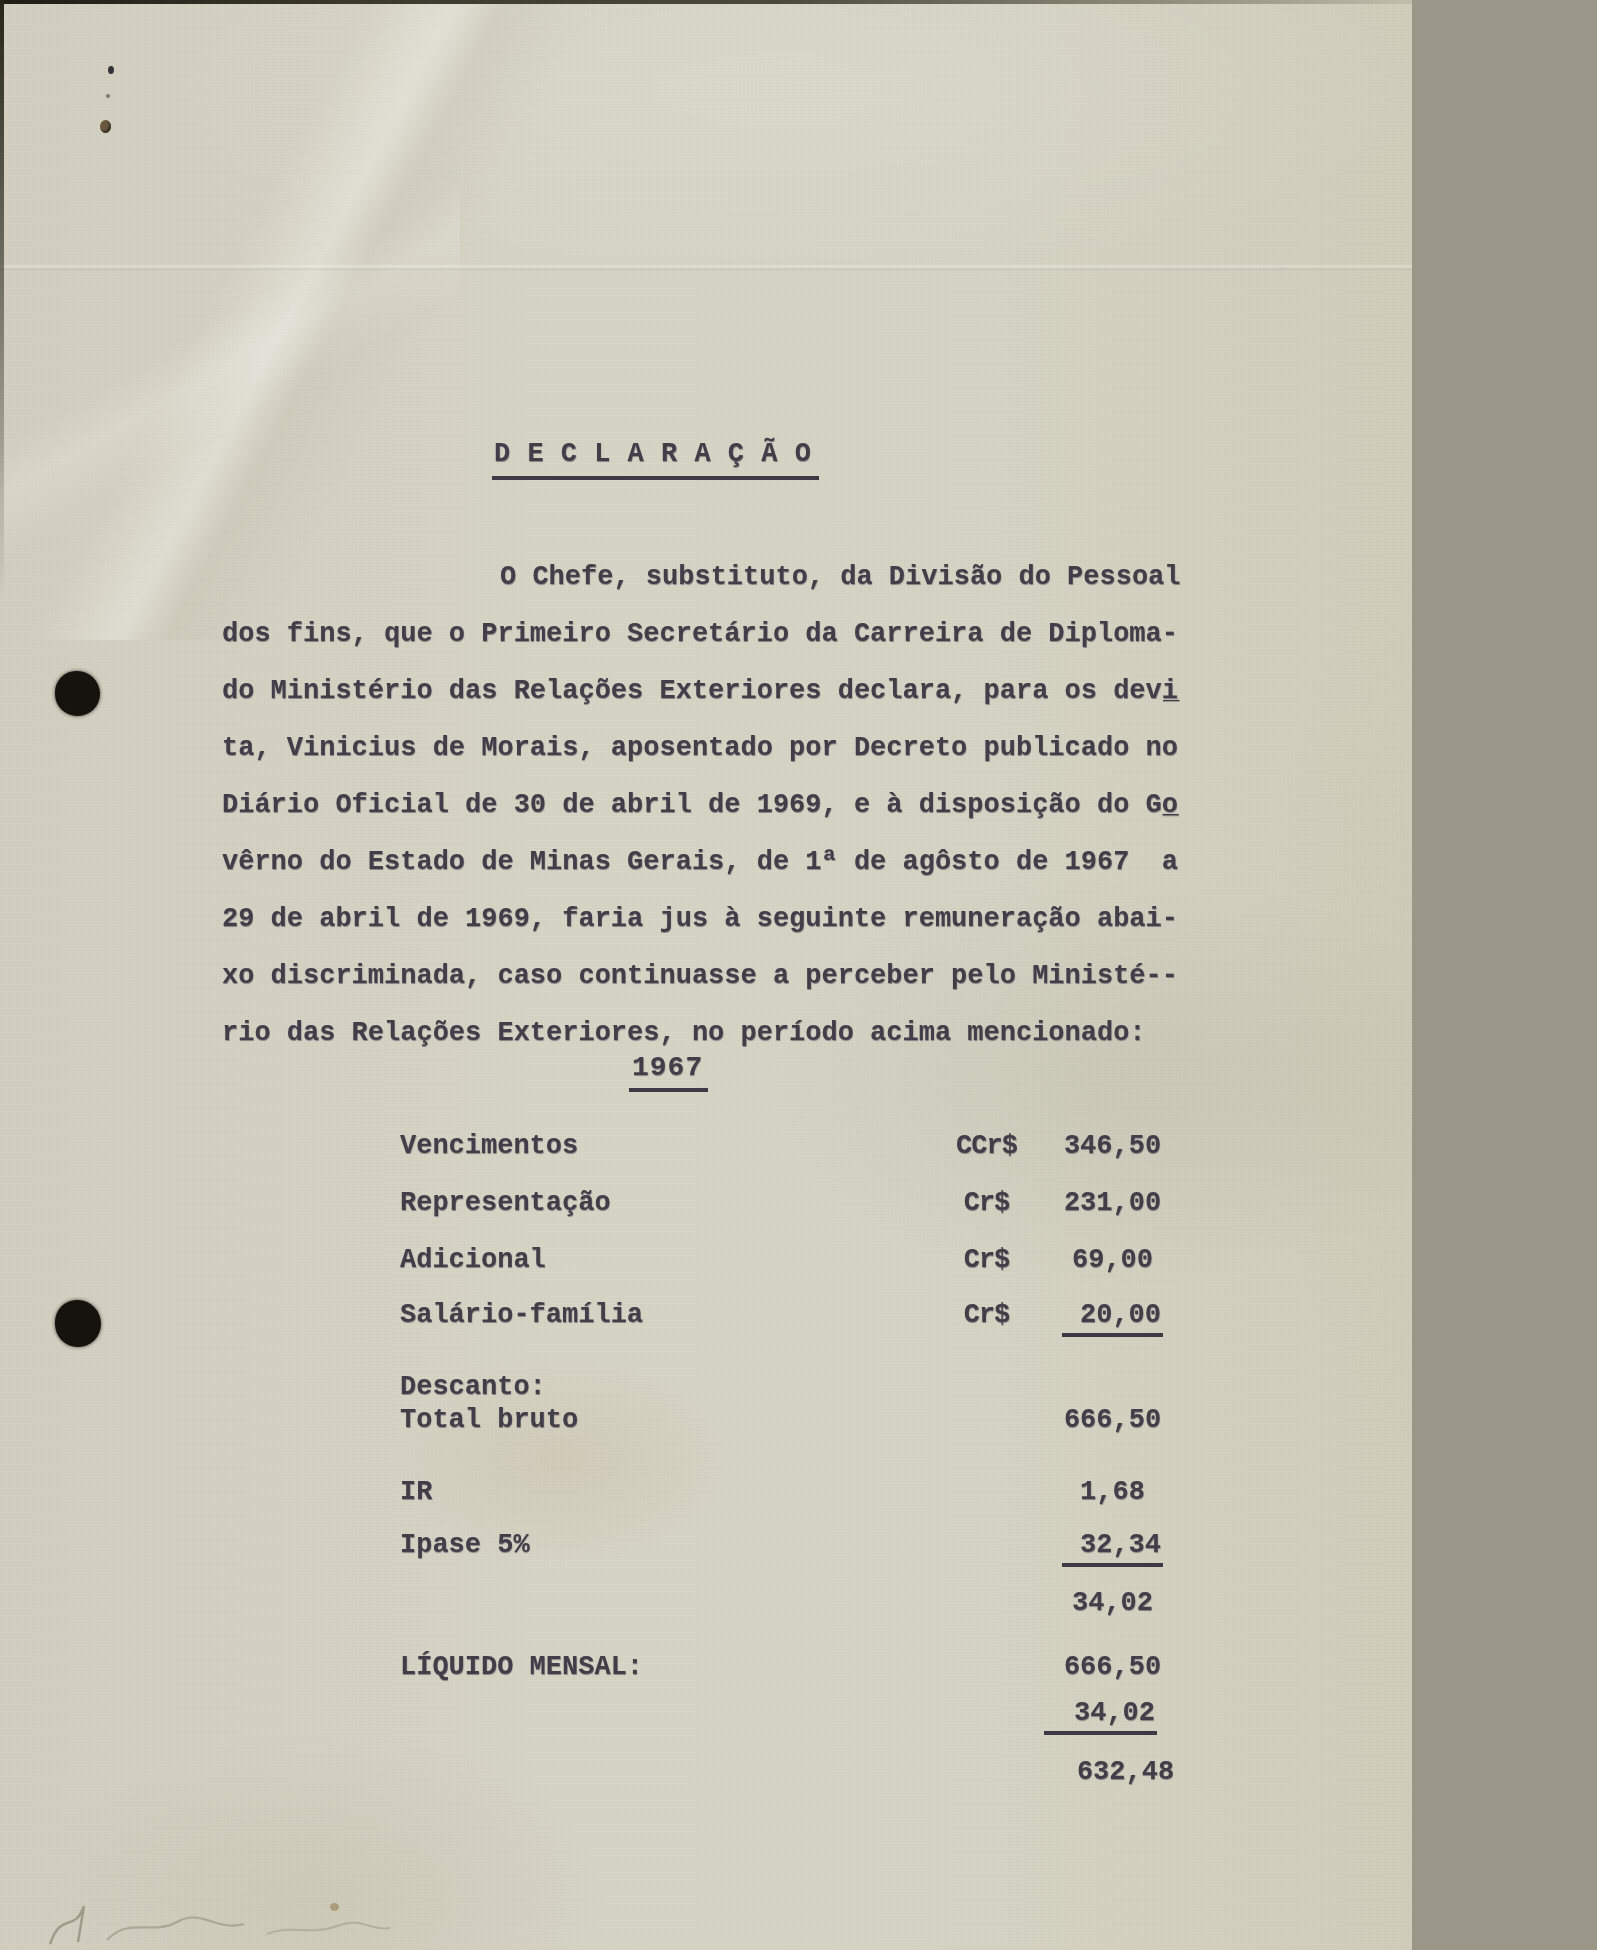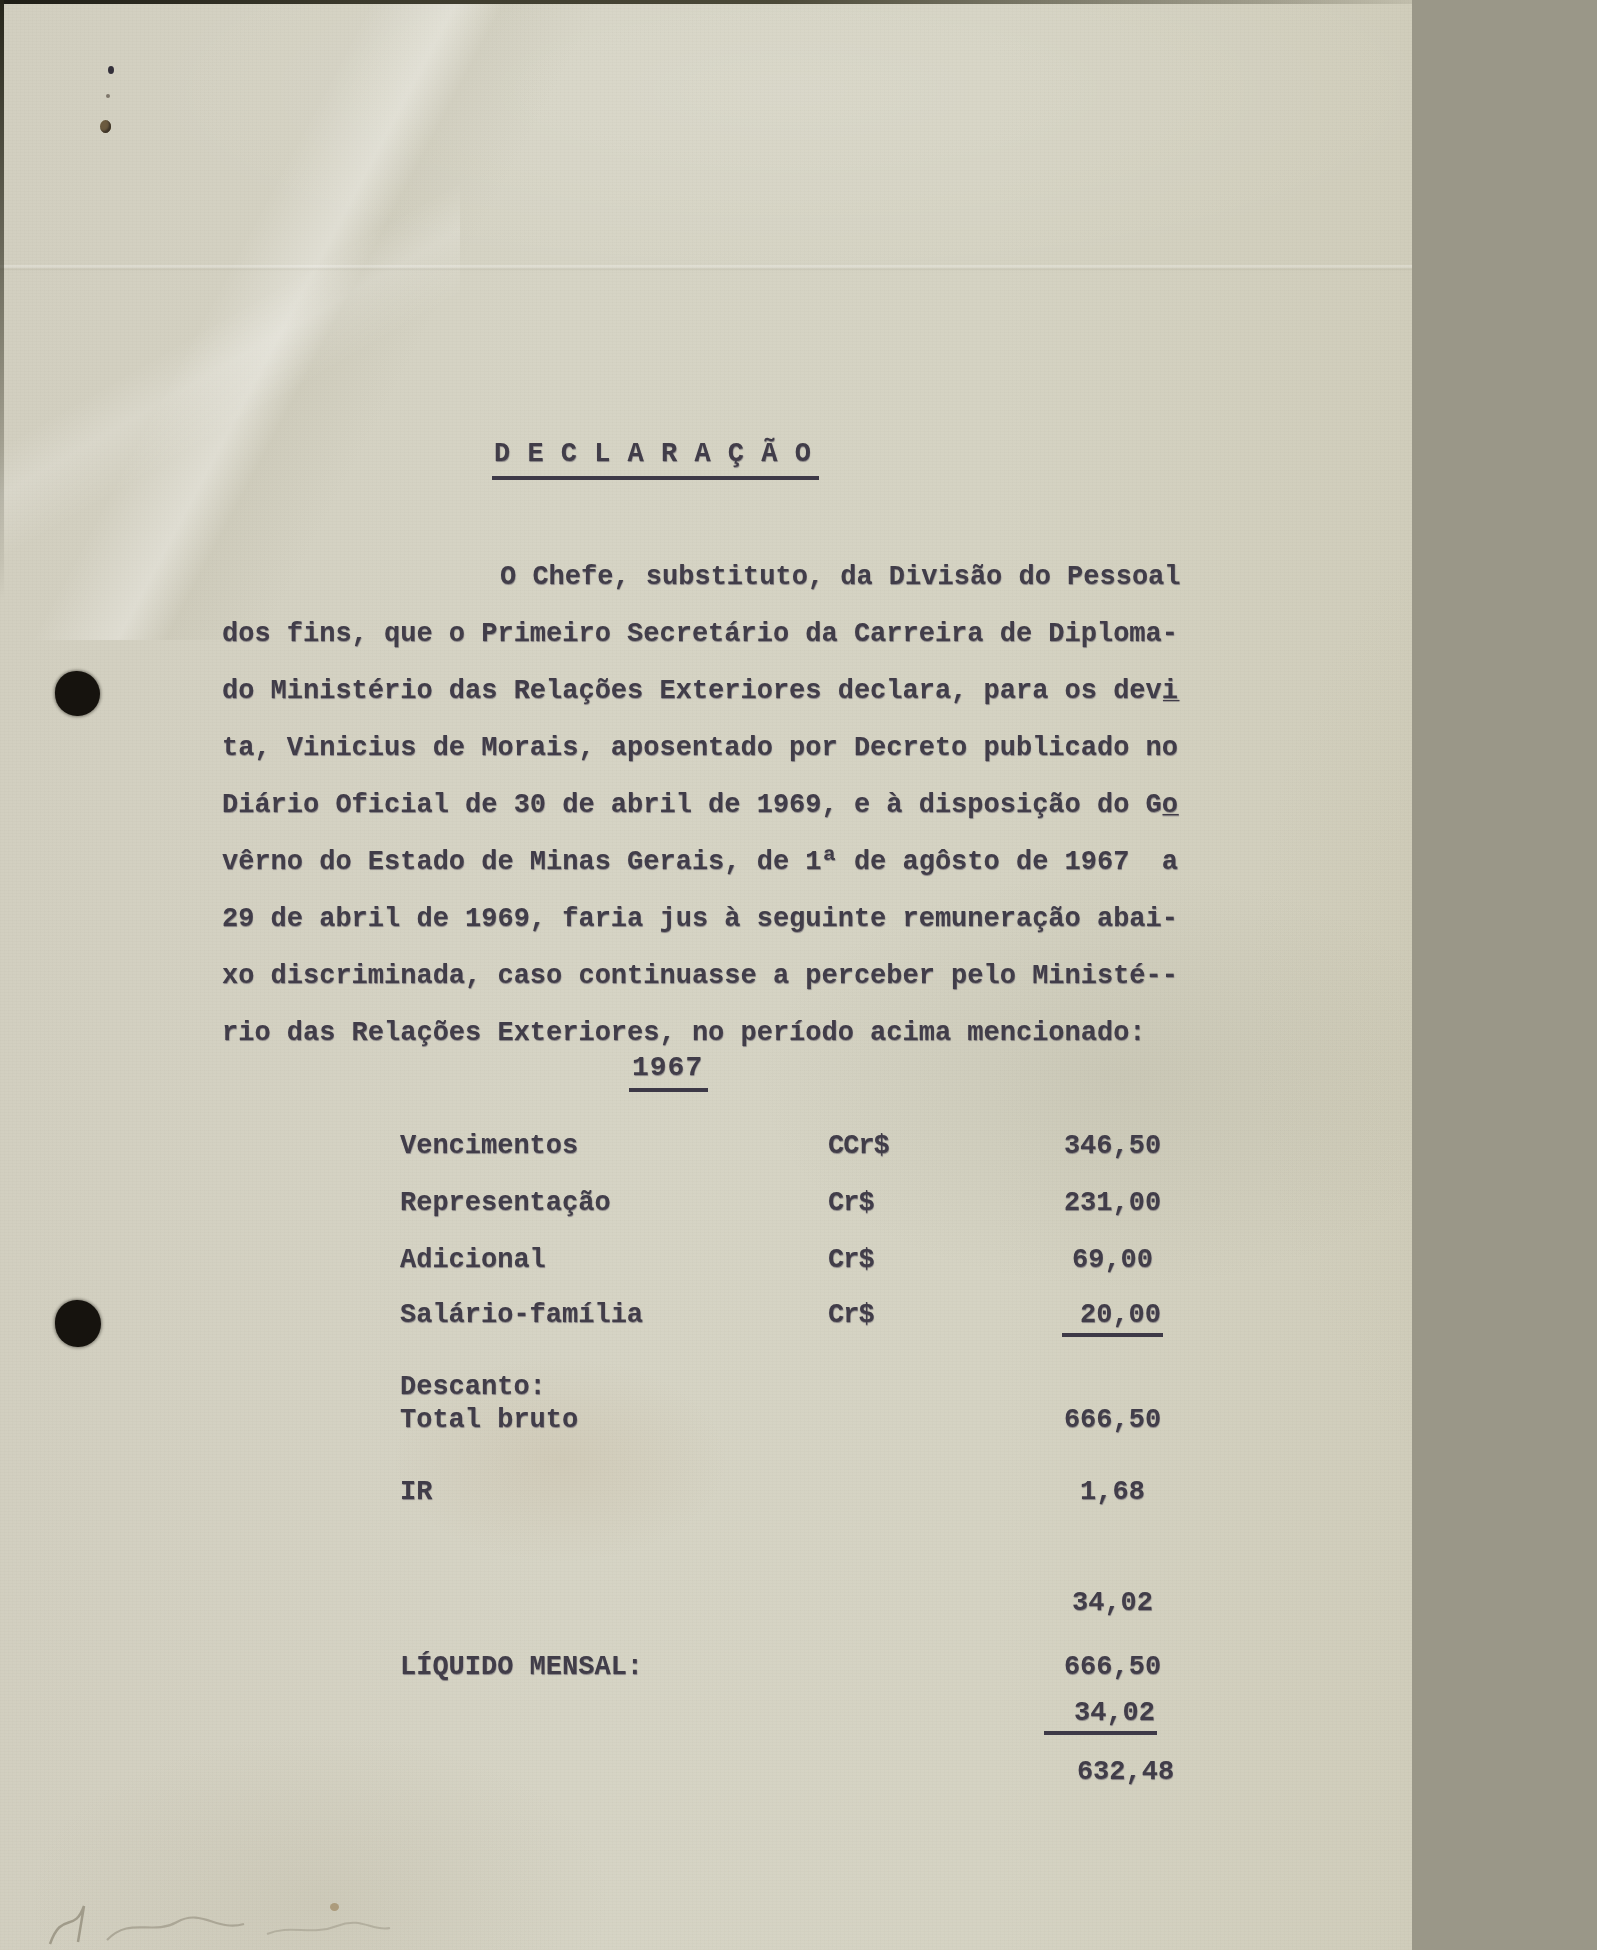--- a/index.html
+++ b/index.html
@@ -71,21 +71,21 @@
   .year{
     left:616px;top:1038px;margin:13px;font-size:28px;letter-spacing:1px;
     padding:0 5px 3px 3px;border-bottom:4.5px solid #3d3947;
   }
   .row{position:absolute;left:0;width:1400px;height:42px;}
   .row .label{position:absolute;left:400px;}
   .row .label,.row .currency,.row .amount{
     font-weight:bold;font-size:27px;white-space:pre;
     text-shadow:0.4px 0.7px 0.8px rgba(60,54,72,0.5);
   }
-  .row .currency{position:absolute;left:828px;width:125px;text-align:left;letter-spacing:-1px;}
+  .row .currency{position:absolute;left:924px;width:125px;text-align:center;letter-spacing:-1px;}
   .row .amount{position:absolute;left:1015px;width:195px;text-align:center;}
   .num{display:inline-block;}
   .num.ul{border-bottom:4px solid #3d3947;padding:0 2px 3px 18px;}
   .num.ul-wide{border-bottom:4px solid #3d3947;padding:0 2px 3px 30px;}
   .r-e1{top:1131px;} .r-e2{top:1188px;} .r-e3{top:1245px;} .r-e4{top:1300px;} .r-e5{top:1357px;margin-top:48px;}
   .r-dh{top:1372px;padding-left:34px;} .r-d1{top:1477px;} .r-d2{top:1530px;} .r-d3{top:1588px;}
   .r-n1{top:1652px;} .r-n2{top:1698px;} .r-n3{top:1757px;}
   .r-n2 .amount{left:1003px;}
   .r-n3 .amount{left:1028px;}
 </style>
@@ -155,20 +155,24 @@
     <span class="amount"><span class="num">666,50</span></span>
   </div>
 
   <div class="row r-dh">
     <span class="label">Descanto:</span>
   </div>
   <div class="row r-d1">
     <span class="label">IR</span>
     <span class="amount"><span class="num">1,68</span></span>
   </div>
+  <div class="row r-d2">
+    <span class="label">Ipase 5%</span>
+    <span class="amount"><span class="num ul">32,34</span></span>
+  </div>
   <div class="row r-d3">
     <span class="amount"><span class="num">34,02</span></span>
   </div>
 
   <div class="row r-n1">
     <span class="label">LÍQUIDO MENSAL:</span>
     <span class="amount"><span class="num">666,50</span></span>
   </div>
   <div class="row r-n2">
     <span class="amount"><span class="num ul-wide">34,02</span></span>

